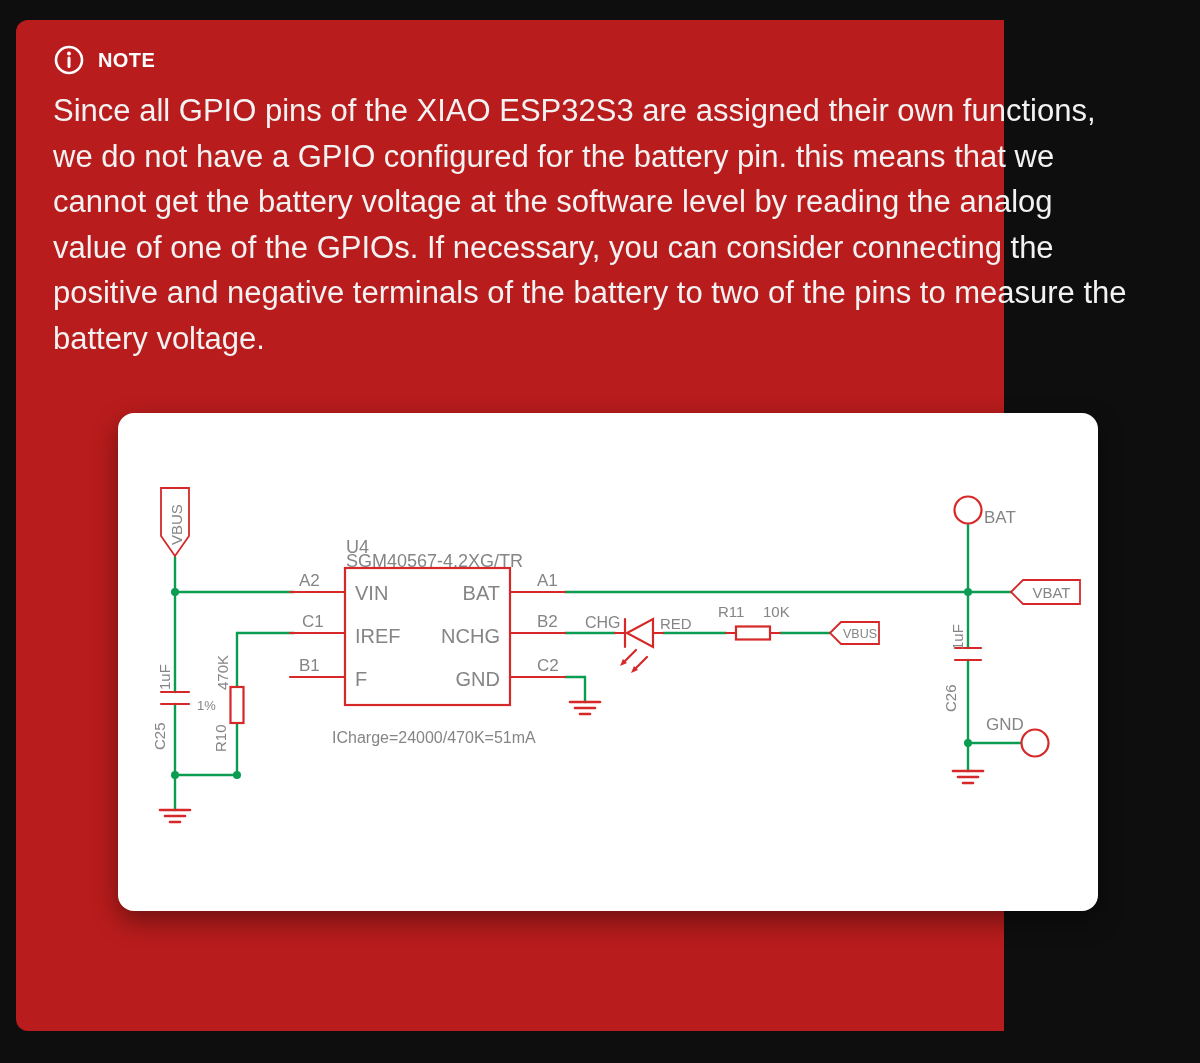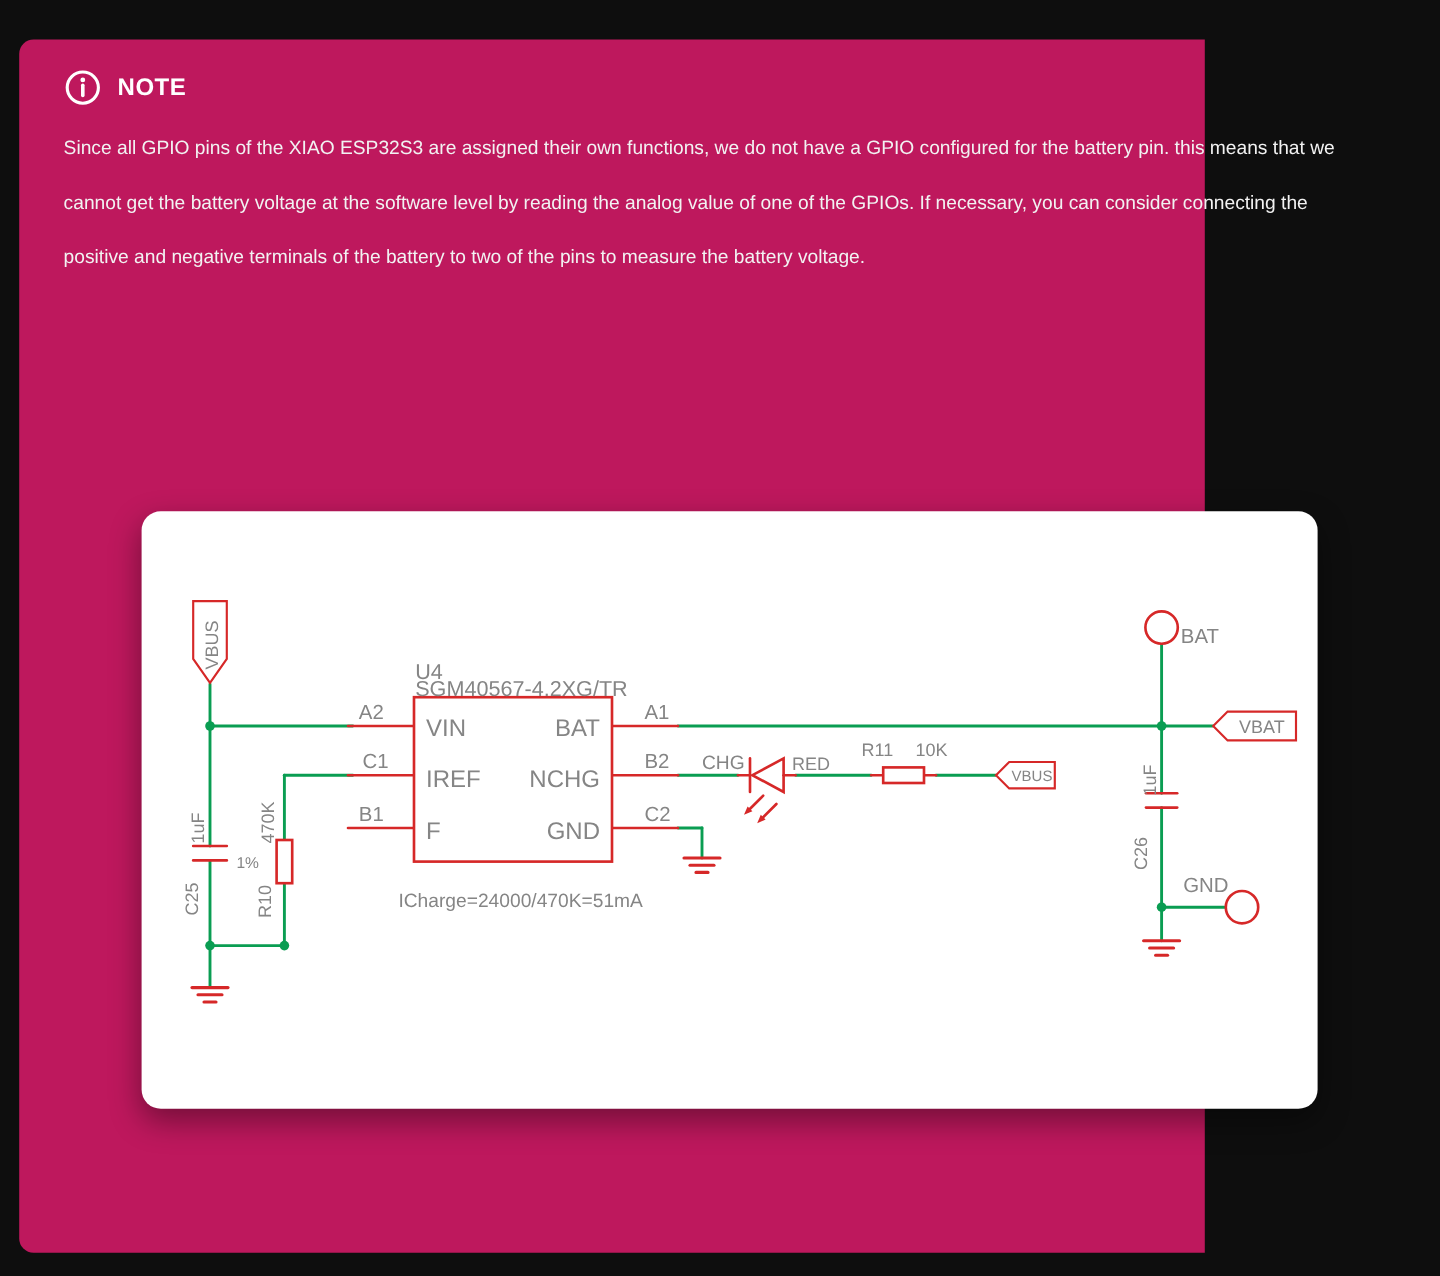--- a/index.html
+++ b/index.html
@@ -3,33 +3,33 @@
 <meta charset="utf-8">
 <style>
   * { box-sizing: border-box; }
   html,body { margin:0; padding:0; }
   body {
     width:1200px; height:1063px; position:relative; overflow:hidden;
     background:#0e0e0e;
     font-family:"Liberation Sans", sans-serif;
   }
   .panel {
-    position:absolute; left:16px; top:33px; width:988px; height:1011px;
-    background:#be185d; border-radius:12px 0 0 12px;
+    position:absolute; left:16px; top:20px; width:988px; height:1011px;
+    background:#b91c1c; border-radius:12px 0 0 12px;
   }
   .note-header {
     position:absolute; left:37px; top:24px;
     display:flex; align-items:center; gap:13px;
   }
   .note-title {
     color:#ffffff; font-size:20px; font-weight:700; letter-spacing:.4px;
   }
   .note-body {
     position:absolute; left:37px; top:68px; width:1075px;
-    color:#f2f2f2; font-size:16px; line-height:45.5px; font-weight:400;
+    color:#f2f2f2; font-size:31px; line-height:45.5px; font-weight:400;
   }
   .card {
     position:absolute; left:102px; top:393px; width:980px; height:498px;
     background:#ffffff; border-radius:16px;
     box-shadow:0 10px 26px rgba(0,0,0,.40);
   }
   .sch { position:absolute; left:0; top:0; }
   .sch text { font-family:"Liberation Sans", sans-serif; fill:#858585; }
   .wire { stroke:#0a9d52; stroke-width:2.4; stroke-linecap:round; fill:none; }
   .dot  { fill:#0a9d52; stroke:none; }

